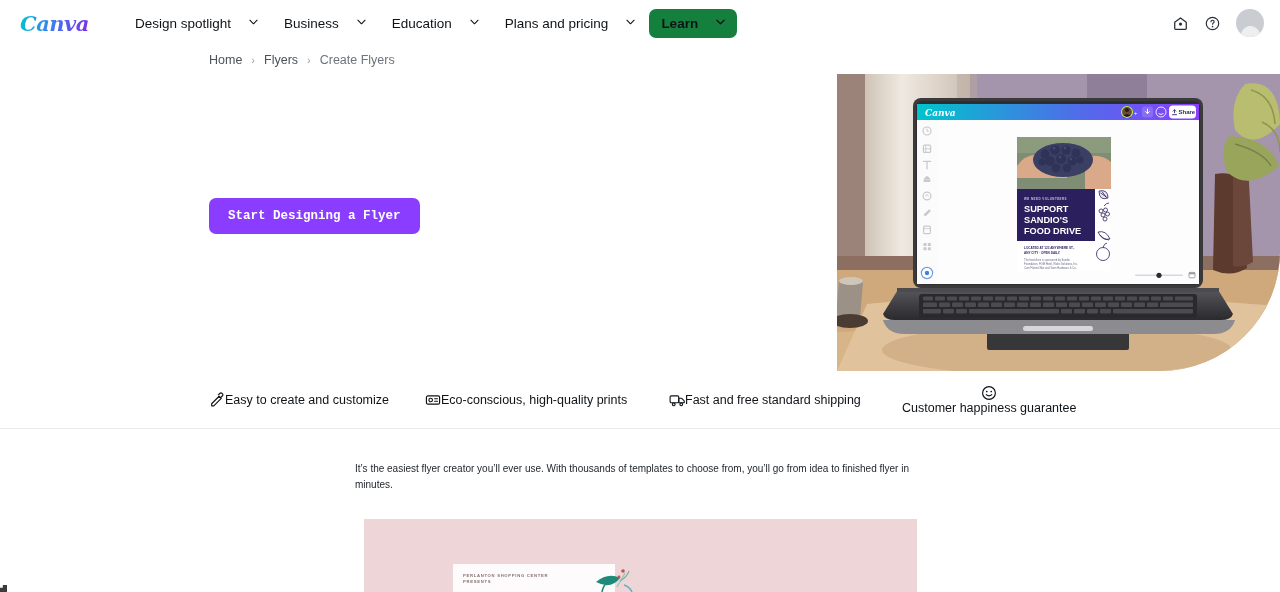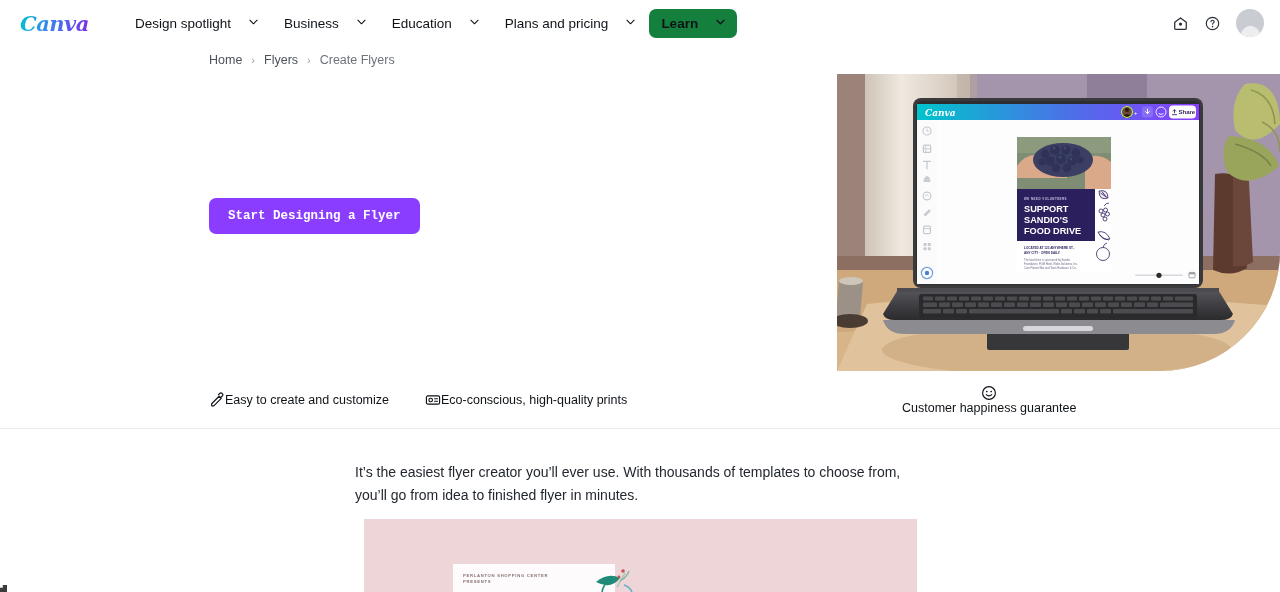--- a/index.html
+++ b/index.html
@@ -101,21 +101,21 @@
   }
   .feature .fi { width:16px; height:16px; flex:none; color:#0e1318; }
   .feature .fi svg { display:block; }
   .divider {
     position:absolute; top:428px; left:0; width:1280px; height:1px; background:#e8eaed;
   }
 
   
   .body-copy {
     position:absolute; top:461px; left:355px; width:580px;
-    font-size: 14px; line-height: 1.62; color:#23282f;
+    font-size: 10px; line-height: 1.62; color:#23282f;
   }
 
   
   .preview {
     position:absolute; top:519px; left:364px; width:553px; height:73px;
     background:#edd5d8; overflow:hidden;
   }
 
   .corner-bit {
     position:absolute; left:0; bottom:0; width:7px; height:7px;
@@ -457,20 +457,31 @@
       <span class="fi">
         <svg viewBox="0 0 18 18" width="16" height="16">
           <rect x="1.6" y="4.4" width="14.8" height="9.2" rx="1.6" fill="none" stroke="#0e1318" stroke-width="1.3"></rect>
           <circle cx="6.4" cy="9" r="2" fill="none" stroke="#0e1318" stroke-width="1.3"></circle>
           <path d="M10.8 7.6 h3.2 M10.8 10.4 h3.2" stroke="#0e1318" stroke-width="1.3" stroke-linecap="round"></path>
         </svg>
       </span>
       <span>Eco-conscious, high-quality prints</span>
     </div>
 
+    <div class="feature" style="left:669px;">
+      <span class="fi">
+        <svg viewBox="0 0 20 18" width="17" height="16">
+          <rect x="1.3" y="4.2" width="10.2" height="8" rx="1.4" fill="none" stroke="#0e1318" stroke-width="1.3"></rect>
+          <path d="M11.5 7 h3.4 l3 3.1 v2.1 h-6.4z" fill="none" stroke="#0e1318" stroke-width="1.3" stroke-linejoin="round"></path>
+          <circle cx="5.6" cy="14.1" r="1.6" fill="none" stroke="#0e1318" stroke-width="1.3"></circle>
+          <circle cx="14.4" cy="14.1" r="1.6" fill="none" stroke="#0e1318" stroke-width="1.3"></circle>
+        </svg>
+      </span>
+      <span>Fast and free standard shipping</span>
+    </div>
 
     <div class="feature" style="left:902px;flex-direction:column;">
       <span class="fi">
         <svg viewBox="0 0 18 18" width="16" height="16">
           <circle cx="9" cy="9" r="7.2" fill="none" stroke="#0e1318" stroke-width="1.3"></circle>
           <circle cx="6.5" cy="7.3" r="0.95" fill="#0e1318"></circle>
           <circle cx="11.5" cy="7.3" r="0.95" fill="#0e1318"></circle>
           <path d="M5.9 10.8 q3.1 2.9 6.2 0" fill="none" stroke="#0e1318" stroke-width="1.3" stroke-linecap="round"></path>
         </svg>
       </span>

